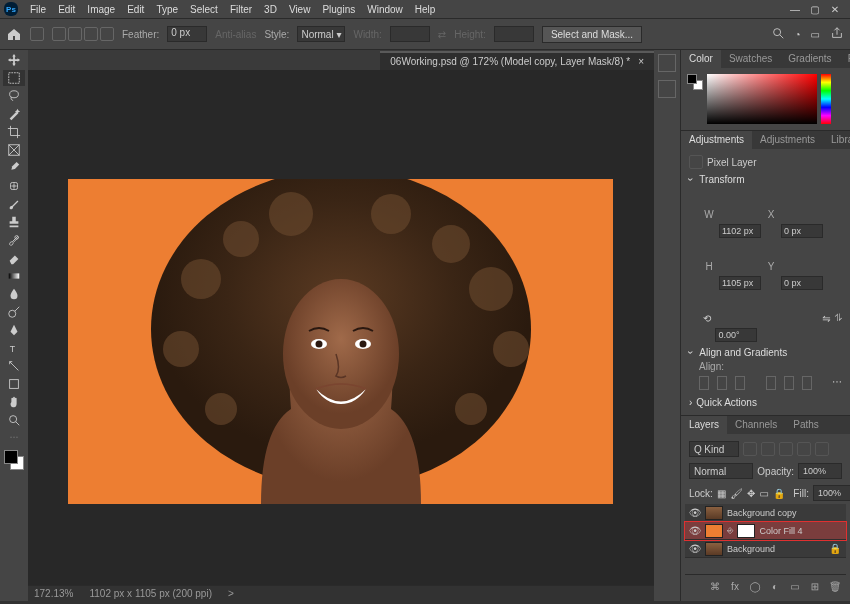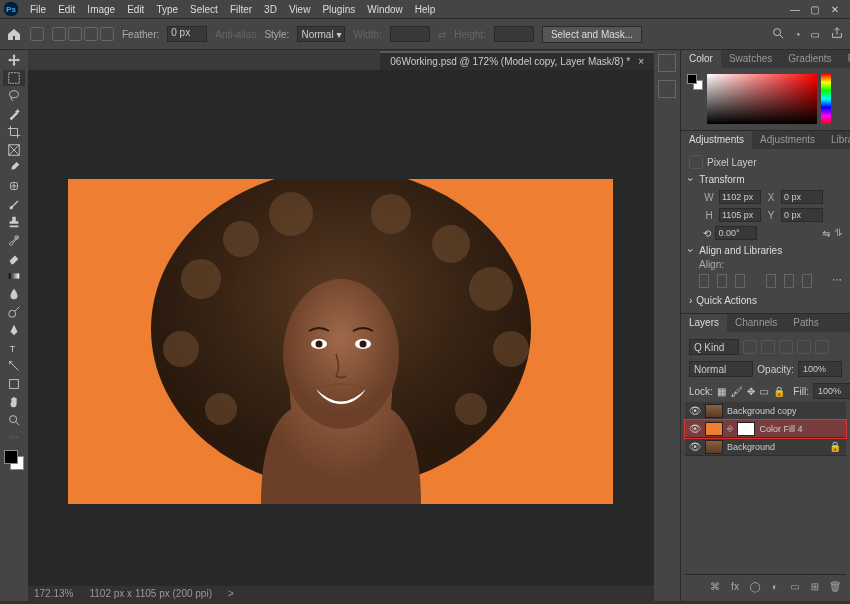--- a/index.html
+++ b/index.html
@@ -38,21 +38,21 @@
 .panel-tab.active { background:#454545; color:#ddd; }
 .panel-body { padding:6px; }
 .color-picker { display:flex; gap:4px; }
 .hue-sat { width:110px; height:50px; background:linear-gradient(to bottom, rgba(0,0,0,0) 0%, #000 100%), linear-gradient(to right, #fff 0%, #f00 100%); position:relative; }
 .hue-bar { width:10px; height:50px; background:linear-gradient(to bottom,#f00,#ff0,#0f0,#0ff,#00f,#f0f,#f00); }
 .fgbg-panel { width:16px; height:16px; position:relative; }
 .panel-sep { height:1px; background:#2a2a2a; }
 .prop-section { padding:4px 8px; }
 .prop-head { color:#ddd; font-size:10px; display:flex; align-items:center; gap:4px; cursor:default; padding:3px 0;}
 .prop-row { display:flex; align-items:center; gap:4px; padding:2px 0; }
-.prop-field { background:#383838; border:1px solid #2a2a2a; width:42px; height:14px; font-size:9px; padding:0 2px; display:flex; align-items:center; }
+.prop-field { background:#383838; border:1px solid #2a2a2a; width:42px; height:14px; font-size:9px; padding:0 2px; display:flex; align-items:center;margin-top:34px; }
 .prop-label-sm { width:12px; text-align:center; color:#aaa; }
 .align-icons { display:flex; gap:8px; padding:4px 0; }
 .align-ic { width:14px; height:14px; border:1px solid #666; }
 .layers-body { padding:4px; }
 .layer-filter-row { display:flex; align-items:center; gap:4px; padding:3px 4px; }
 .filter-ic { width:14px; height:14px; border:1px solid #555; border-radius:2px; }
 .blend-row { display:flex; align-items:center; gap:4px; padding:3px 4px; }
 .blend-dd { background:#383838; border:1px solid #2a2a2a; flex:1; height:16px; font-size:9px; padding:0 4px; display:flex; align-items:center; }
 .lock-row { display:flex; align-items:center; gap:4px; padding:3px 4px; font-size:9px; }
 .layer-list { background:#3a3a3a; }
@@ -363,21 +363,21 @@
         <span class="prop-label-sm">Y</span>
           <div class="prop-field">0 px</div>
       </div>
       <div class="prop-row" style="padding-left:14px">
         <span>⟲</span>
           <div class="prop-field">0.00°</div>
         <span style="flex:1"></span>
         <span>⇋</span>
         <span>⥮</span>
       </div>
-      <div class="prop-head chev">Align and Libraries</div>
+      <div class="prop-head chev">Align and Gradients</div>
       <div style="padding-left:10px;color:#aaa">Align:</div>
       <div class="align-icons" style="padding-left:10px">
         <div class="align-ic"></div>
         <div class="align-ic"></div>
         <div class="align-ic"></div>
         <div style="width:6px"></div>
         <div class="align-ic"></div>
         <div class="align-ic"></div>
         <div class="align-ic"></div>
         <div style="width:6px"></div>

